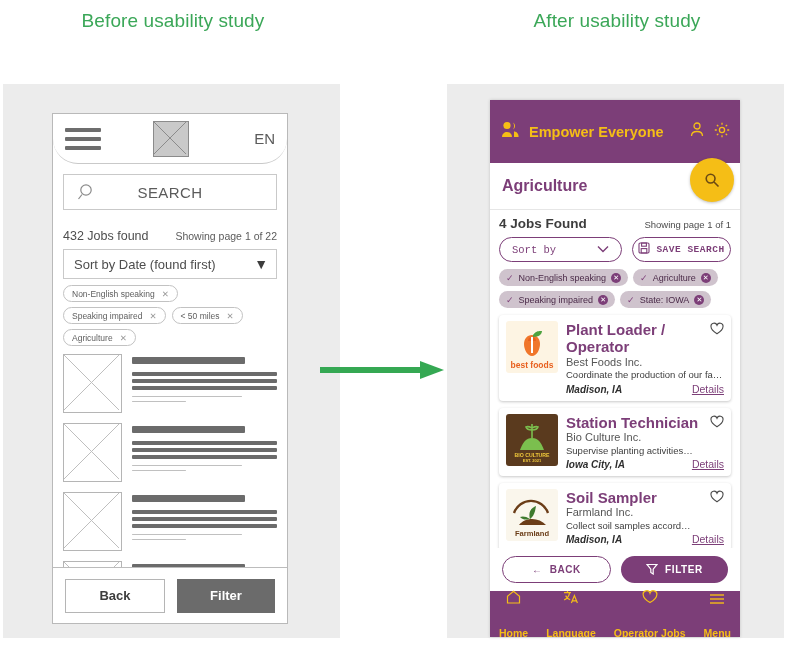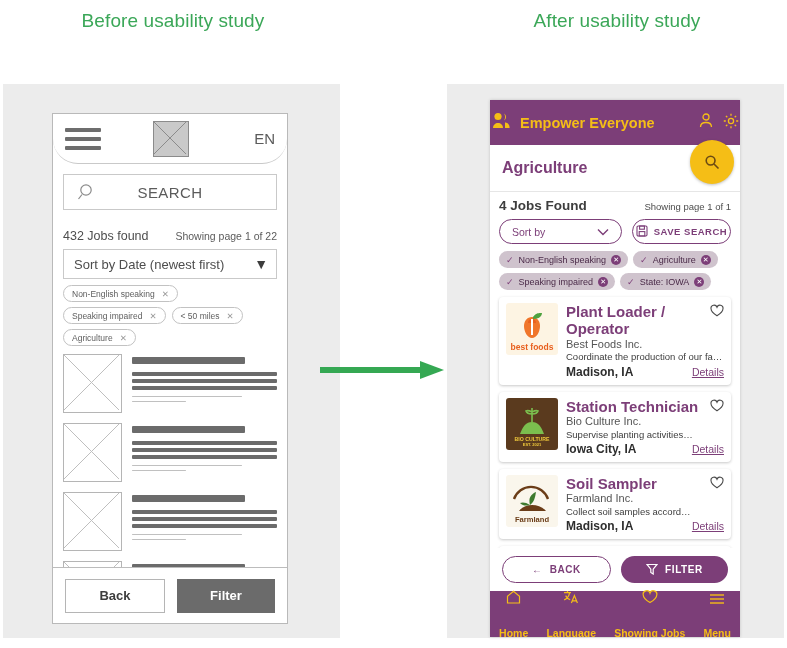--- a/index.html
+++ b/index.html
@@ -96,22 +96,22 @@
   .wf-btn.ghost{border:1px solid #b5b5b5;color:#3d3d3d;background:#fff;}
   .wf-btn.solid{background:#6b6b6b;color:#fff;}
 
   
   #hi-phone{
     position:absolute;left:490px;top:100px;width:250px;height:537px;
     background:#ffffff;overflow:hidden;
     box-shadow:0 0 3px rgba(0,0,0,.18);
   }
   .hd{
-    height:45px;background:#7C3E78;display:flex;align-items:center;
-    padding:0 1px;box-sizing:border-box;color:#F5BE16;
+    height:63px;background:#7C3E78;display:flex;align-items:center;
+    padding:0 10px;box-sizing:border-box;color:#F5BE16;
   }
   .hd .brand{font-size:14.5px;font-weight:bold;margin-left:7px;flex:1;}
   .hd .ic{margin-left:10px;}
 
   .srchbar{
     height:47px;background:#fff;display:flex;align-items:center;
     padding:0 12px;box-sizing:border-box;position:relative;
     border-bottom:1px solid #e6e6e6;
   }
   .srchbar .term{flex:1;font-size:16px;font-weight:bold;color:#7C3E78;}
@@ -124,21 +124,21 @@
 
   .body-area{background:#fff;padding:6px 9px 0 9px;}
   .found-row{display:flex;justify-content:space-between;align-items:baseline;}
   .found{font-size:13.5px;font-weight:bold;color:#3d3d3d;}
   .pg{font-size:9.5px;color:#4d4d4d;}
 
   .ctl-row{display:flex;gap:10px;margin-top:6px;}
   .pill{
     flex:1;height:25px;border:1.3px solid #7C3E78;border-radius:13px;background:#fff;
     display:flex;align-items:center;justify-content:center;gap:6px;
-    font-size:10.5px;color:#7C3E78;box-sizing:border-box;
+    font-size:10.5px;color:#7C3E78;box-sizing:border-box;font-family:Liberation Mono, monospace;
   }
   .pill.sort{justify-content:space-between;padding:0 12px;}
   .pill.save{font-weight:bold;letter-spacing:.5px;font-size:9.5px;}
 
   .chips{display:flex;flex-wrap:wrap;gap:5px;margin-top:7px;}
   .chip{
     background:#cfc3cd;border-radius:10px;height:17px;display:flex;align-items:center;
     gap:5px;padding:0 7px;font-size:9px;color:#4a2a48;white-space:nowrap;
   }
   .chip .tick{color:#7C3E78;font-size:9px;}
@@ -152,21 +152,21 @@
     background:#fff;border-radius:4px;box-shadow:0 1px 3px rgba(0,0,0,.22);
     padding:6px 7px;margin-bottom:7px;display:flex;gap:8px;position:relative;
     box-sizing:border-box;
   }
   .logo{width:52px;height:52px;flex:0 0 52px;border-radius:3px;overflow:hidden;}
   .cinfo{flex:1;min-width:0;}
   .jt{font-size:15px;font-weight:bold;color:#7C3E78;line-height:1.15;}
   .co{font-size:11px;color:#555;line-height:1.25;}
   .ds{font-size:9.5px;color:#3d3d3d;line-height:1.3;white-space:nowrap;overflow:hidden;text-overflow:ellipsis;}
   .locrow{display:flex;justify-content:space-between;align-items:baseline;margin-top:1px;}
-  .loc{font-size:12px;font-weight:bold;color:#2e2e2e;}
+  .loc{font-size:10px;font-weight:bold;color:#2e2e2e;font-style:italic;}
   .det{font-size:10.5px;color:#7C3E78;text-decoration:underline;}
   .heart{position:absolute;right:7px;top:6px;}
 
   .btm-actions{
     position:absolute;left:0;right:0;bottom:46px;height:43px;background:#fff;
     display:flex;align-items:center;gap:10px;padding:0 12px;box-sizing:border-box;
   }
   .act{
     flex:1;height:27px;border-radius:14px;display:flex;align-items:center;
     justify-content:center;gap:7px;font-size:10px;font-weight:bold;letter-spacing:.6px;
@@ -222,21 +222,21 @@
     </span>
     <span class="lbl">SEARCH</span>
   </div>
 
   <div class="wf-countrow">
     <span class="wf-count">432 Jobs found</span>
     <span class="wf-page">Showing page 1 of 22</span>
   </div>
 
   <div class="wf-sort">
-    <span>Sort by Date (newest first)</span>
+    <span>Sort by Date (found first)</span>
     <span class="wf-caret">▼</span>
   </div>
 
   <div class="wf-chips">
     <div class="wf-chip">
         <span>Non-English speaking</span>
         <span class="x">✕</span>
       </div>
     <div class="wf-chip">
         <span>Speaking impaired</span>
@@ -538,21 +538,21 @@
           </svg>
       </span>
       <span class="nav-lbl">Language</span>
     </div>
     <div class="nav-it">
       <span>
         <svg width="16" height="14" viewBox="0 0 16 14" fill="none" stroke="#F5BE16" stroke-width="1.2">
             <path d="M8 12.6S1.2 8.7 1.2 4.8A3.5 3.5 0 0 1 8 3.2 3.5 3.5 0 0 1 14.8 4.8c0 3.9-6.8 7.8-6.8 7.8z"></path>
           </svg>
       </span>
-      <span class="nav-lbl">Showing Jobs</span>
+      <span class="nav-lbl">Operator Jobs</span>
     </div>
     <div class="nav-it">
       <span>
         <svg width="16" height="12" viewBox="0 0 16 12" stroke="#F5BE16" stroke-width="1.4">
             <line x1="1" y1="3" x2="15" y2="3"></line>
             <line x1="1" y1="7" x2="15" y2="7"></line>
             <line x1="1" y1="11" x2="15" y2="11"></line>
           </svg>
       </span>
       <span class="nav-lbl">Menu</span>

